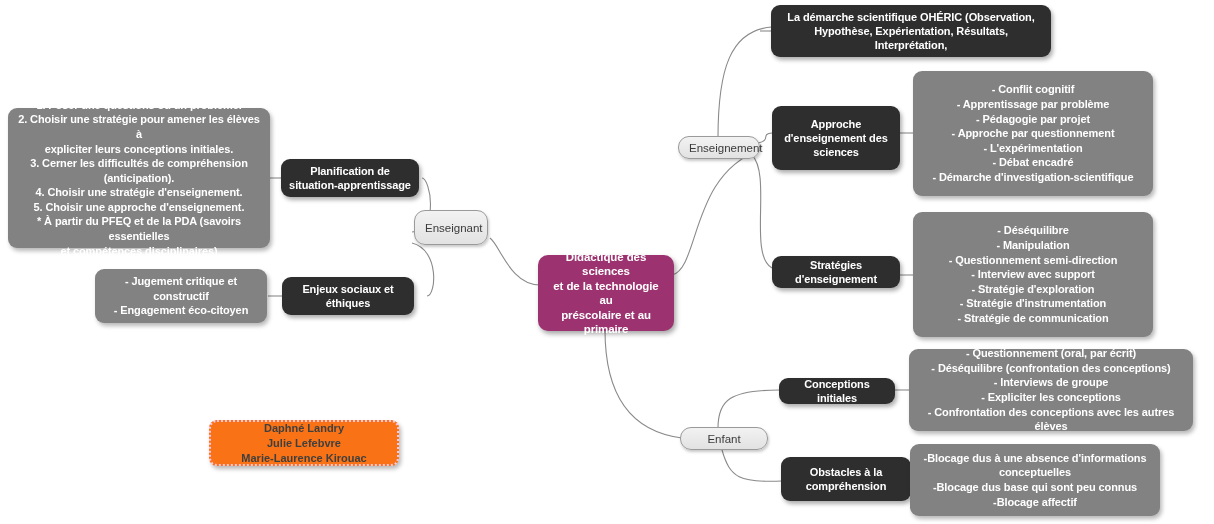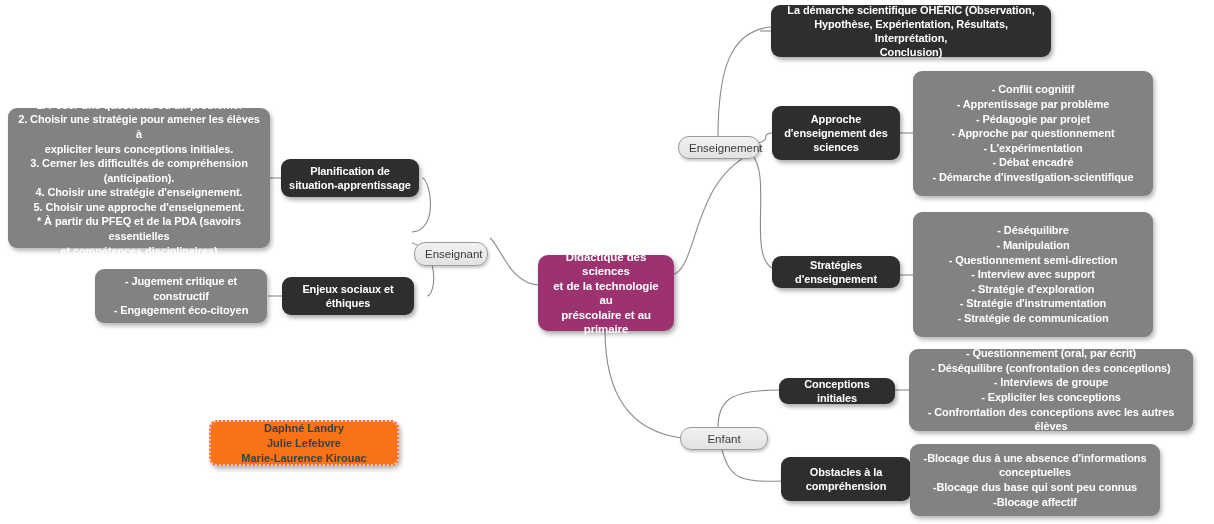--- a/index.html
+++ b/index.html
@@ -145,21 +145,21 @@
 
   <div class="node central" style="left:538px; top:255px; width:136px; height:76px;">
     <div class="node-inner">
       <span class="line">Didactique des sciences</span>
       <span class="line">et de la technologie au</span>
       <span class="line">préscolaire et au</span>
       <span class="line">primaire</span>
     </div>
   </div>
 
-  <div class="node pill" style="left:414px; top:242px; width:74px; height:24px;justify-content:center;">
+  <div class="node pill" style="left:414px; top:210px; width:74px; height:35px;justify-content:center;">
     <div class="node-inner">
       <span class="line">Enseignant</span>
     </div>
   </div>
 
   <div class="node pill" style="left:678px; top:136px; width:82px; height:23px;">
     <div class="node-inner">
       <span class="line">Enseignement</span>
     </div>
   </div>
@@ -203,25 +203,24 @@
     <div class="node-inner">
       <span class="line">Enjeux sociaux et</span>
       <span class="line">éthiques</span>
     </div>
   </div>
 
   <div class="node dark" style="left:771px; top:5px; width:280px; height:52px;">
     <div class="node-inner">
       <span class="line">La démarche scientifique OHÉRIC (Observation,</span>
       <span class="line">Hypothèse, Expérientation, Résultats, Interprétation,</span>
-      <span class="line">Conclusion)</span>
-    </div>
-  </div>
-
-  <div class="node dark" style="left:772px; top:106px; width:128px; height:54px;">
+    </div>
+  </div>
+
+  <div class="node dark" style="left:772px; top:106px; width:128px; height:64px;">
     <div class="node-inner">
       <span class="line">Approche</span>
       <span class="line">d'enseignement des</span>
       <span class="line">sciences</span>
     </div>
   </div>
 
   <div class="node gray" style="left:913px; top:71px; width:240px; height:125px;">
     <div class="node-inner">
       <span class="line">- Conflit cognitif</span>

